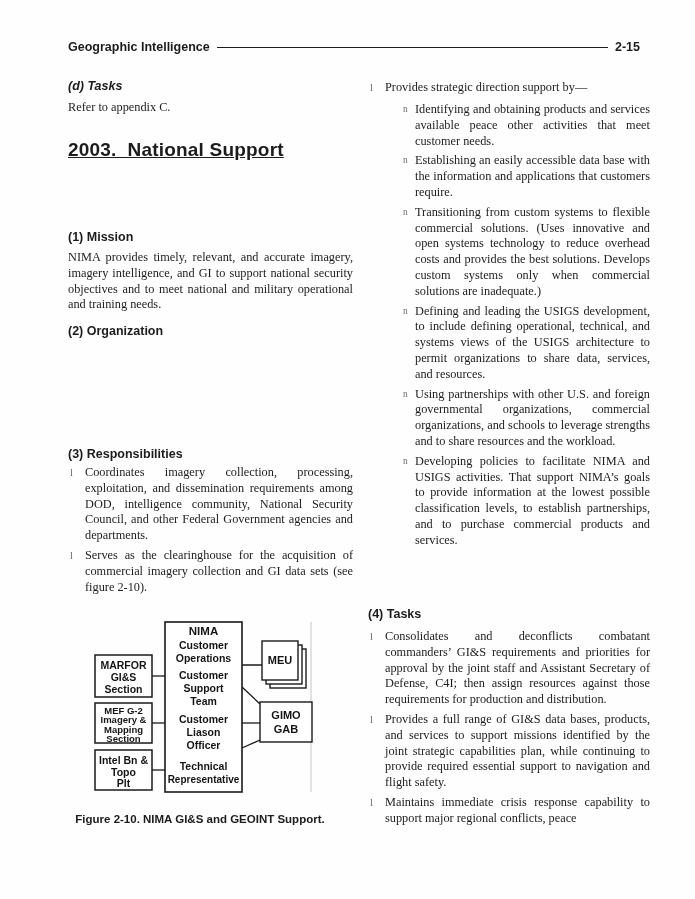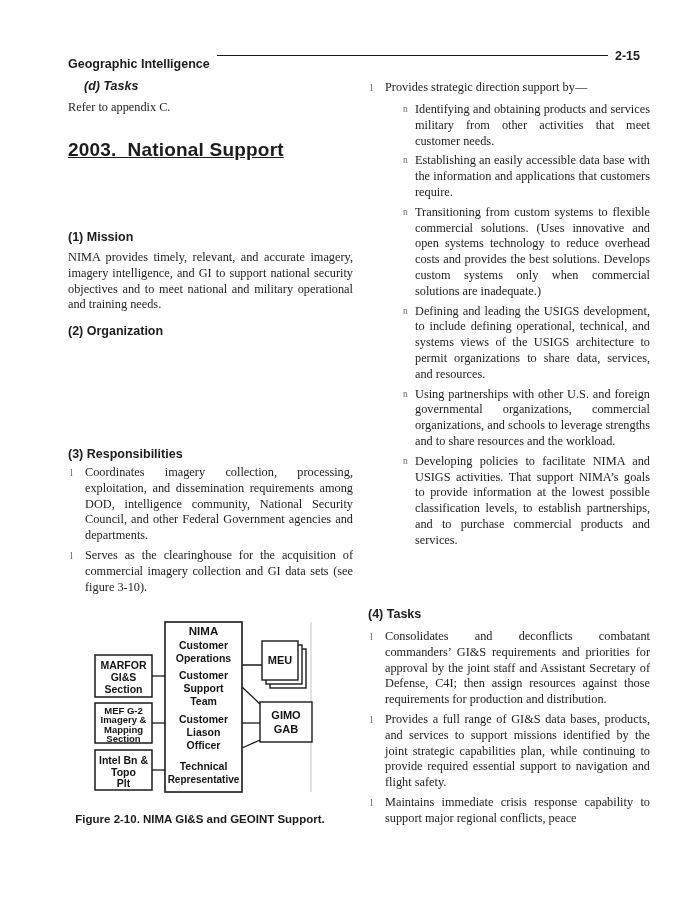--- a/index.html
+++ b/index.html
@@ -3,30 +3,30 @@
 <meta charset="utf-8">
 <style>
   html,body { margin:0; padding:0; background:#d9d9d9; }
   .page {
     position:relative; width:695px; height:899px; background:#fefefe;
     font-family:"Liberation Serif", serif; color:#1c1c1c; overflow:hidden;
     box-shadow:0 0 4px rgba(0,0,0,.3);
   }
   
   .hdr { position:absolute; top:40px; left:68px; width:572px; display:flex; align-items:center; }
-  .hdr-title { font:bold 12.5px "Liberation Sans", sans-serif; white-space:nowrap;margin-top:17px; }
+  .hdr-title { font:bold 12.5px "Liberation Sans", sans-serif; white-space:nowrap; }
   .hdr-rule { flex:1; border-top:1.8px solid #1c1c1c; margin:0 7px; height:0; }
   .hdr-page { font:bold 12.5px "Liberation Sans", sans-serif; white-space:nowrap; }
 
   .abs { position:absolute; }
   .col-l { left:68px; width:285px; }
   .col-r { left:368px; width:282px; }
 
   .body-txt { font:12.3px/15.8px "Liberation Serif", serif; text-align:justify; }
-  .h-it  { font:bold italic 12.5px "Liberation Sans", sans-serif;margin-left:16px; }
+  .h-it  { font:bold italic 12.5px "Liberation Sans", sans-serif; }
   .h-big { font:bold 19px "Liberation Sans", sans-serif; letter-spacing:.2px;text-decoration:underline; }
   .h-sub { font:bold 14.5px/18px "Liberation Sans", sans-serif; }
   .h-num { font:bold 12.5px "Liberation Sans", sans-serif; }
 
   ul.blist { list-style:none; margin:0; padding:0; }
   ul.blist > li { position:relative; padding-left:17px; margin-bottom:4px; }
   ul.blist > li > .mk {
     position:absolute; left:2px; top:2px; color:#6a6a6a;
     font:10.5px "Liberation Serif", serif;
   }
@@ -59,21 +59,21 @@
   <div class="abs col-l h-big" style="top:139px">2003.&nbsp; National Support</div>
 
   <div class="abs col-l h-num" style="top:230px">(1) Mission</div>
   <div class="abs col-l body-txt" style="top:250px">NIMA provides timely, relevant, and accurate imagery, imagery intelligence, and GI to support national security objectives and to meet national and military operational and training needs.</div>
 
   <div class="abs col-l h-num" style="top:324px">(2) Organization</div>
 
   <div class="abs col-l h-num" style="top:447px">(3) Responsibilities</div>
   <ul class="abs col-l blist body-txt" style="top:465px">
     <li><span class="mk">l</span><span>Coordinates imagery collection, processing, exploitation, and dissemination requirements among DOD, intelligence community, National Security Council, and other Federal Government agencies and departments.</span></li>
-    <li><span class="mk">l</span><span>Serves as the clearinghouse for the acquisition of commercial imagery collection and GI data sets (see figure 3-10).</span></li>
+    <li><span class="mk">l</span><span>Serves as the clearinghouse for the acquisition of commercial imagery collection and GI data sets (see figure 2-10).</span></li>
   </ul>
 
   <svg class="abs" style="left:60px; top:618px" width="290" height="195" viewBox="0 0 290 195">
 
     <line x1="251" y1="4" x2="251" y2="174" stroke="#c6c6c6" stroke-width="1"></line>
 
     <g stroke="#1a1a1a" stroke-width="1.3">
       <line x1="92" y1="58" x2="105" y2="58"></line>
       <line x1="92" y1="105" x2="105" y2="105"></line>
       <line x1="92" y1="152" x2="105" y2="152"></line>
@@ -142,21 +142,21 @@
     </g>
   </svg>
 
   <div class="abs fig-caption" style="top:813px">Figure 2-10. NIMA GI&amp;S and GEOINT Support.</div>
 
   <ul class="abs col-r blist body-txt" style="top:80px">
     <li><span class="mk">l</span><span>Provides strategic direction support by—</span></li>
   </ul>
 
   <ul class="abs col-r blist sublist body-txt" style="top:102px">
-    <li><span class="mk">n</span><span>Identifying and obtaining products and services military from other activities that meet customer needs.</span></li>
+    <li><span class="mk">n</span><span>Identifying and obtaining products and services available peace other activities that meet customer needs.</span></li>
     <li><span class="mk">n</span><span>Establishing an easily accessible data base with the information and applications that customers require.</span></li>
     <li><span class="mk">n</span><span>Transitioning from custom systems to flexible commercial solutions. (Uses innovative and open systems technology to reduce overhead costs and provides the best solutions. Develops custom systems only when commercial solutions are inadequate.)</span></li>
     <li><span class="mk">n</span><span>Defining and leading the USIGS development, to include defining operational, technical, and systems views of the USIGS architecture to permit organizations to share data, services, and resources.</span></li>
     <li><span class="mk">n</span><span>Using partnerships with other U.S. and foreign governmental organizations, commercial organizations, and schools to leverage strengths and to share resources and the workload.</span></li>
     <li><span class="mk">n</span><span>Developing policies to facilitate NIMA and USIGS activities. That support NIMA’s goals to provide information at the lowest possible classification levels, to establish partnerships, and to purchase commercial products and services.</span></li>
   </ul>
 
   <div class="abs col-r h-num" style="top:607px">(4) Tasks</div>
   <ul class="abs col-r blist body-txt" style="top:629px">
     <li><span class="mk">l</span><span>Consolidates and deconflicts combatant commanders’ GI&amp;S requirements and priorities for approval by the joint staff and Assistant Secretary of Defense, C4I; then assign resources against those requirements for production and distribution.</span></li>

